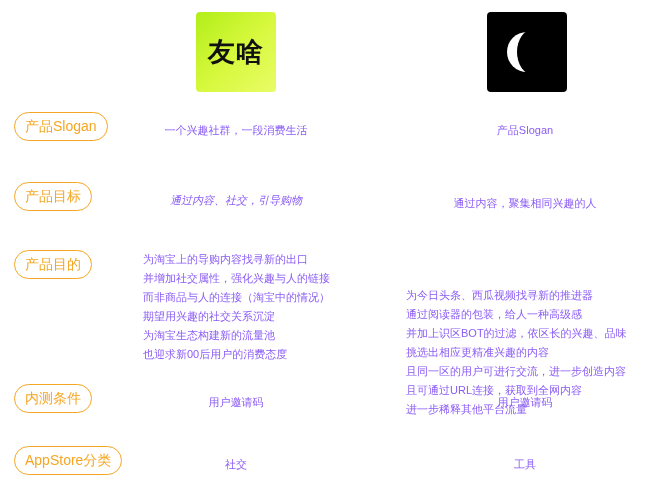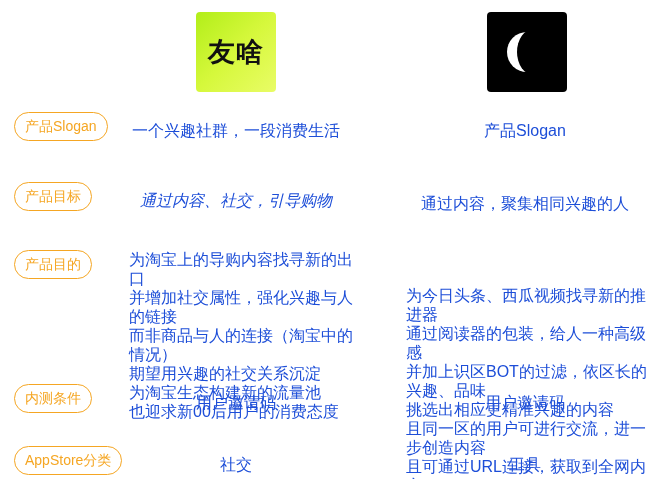--- a/index.html
+++ b/index.html
@@ -90,41 +90,41 @@
     border-radius: 16px;
     color: #f5a623;
     font-size: 14px;
     padding: 6px 10px;
     white-space: nowrap;
     background: #ffffff;
     line-height: 1.1;
   }
   .cell {
     position: absolute;
-    font-size: 16px;
+    font-size: 11px;
     line-height: 19px;
-    color: #1d4ed8;
+    color: #8b5cf6;
     white-space: pre-line;
   }
   .cell.center {
     text-align: center;
   }
   .cell.left {
     text-align: left;
   }
   .col-a {
     left: 110px;
     width: 252px;
   }
   .col-b {
     left: 396px;
     width: 258px;
   }
   .col-a-left {
-    left: 129px;
+    left: 143px;
     width: 230px;
   }
   .col-b-left {
     left: 406px;
     width: 248px;
   }
 </style>
 </head>
 <body>
 

